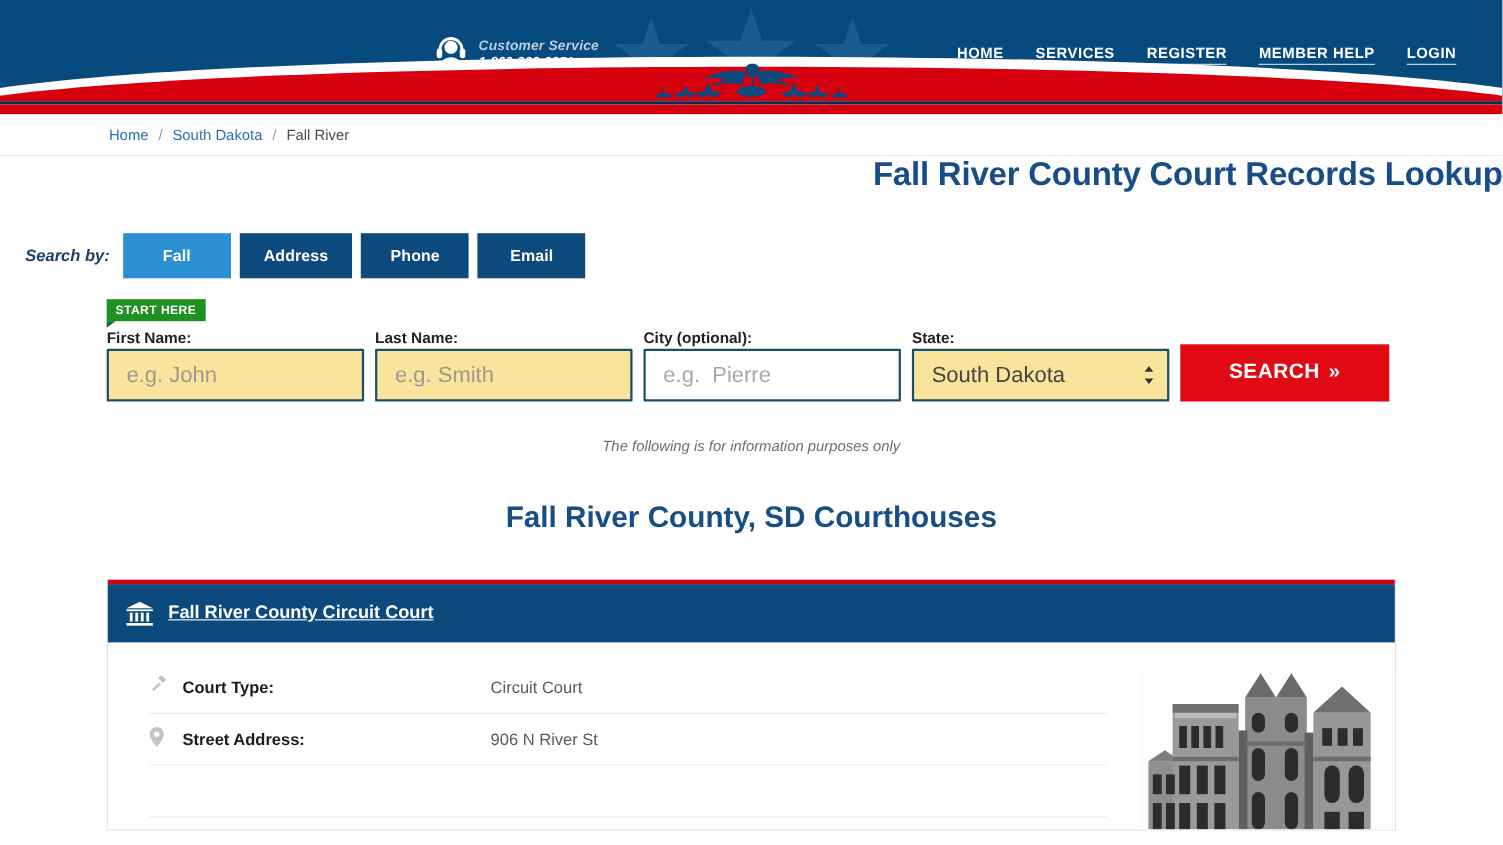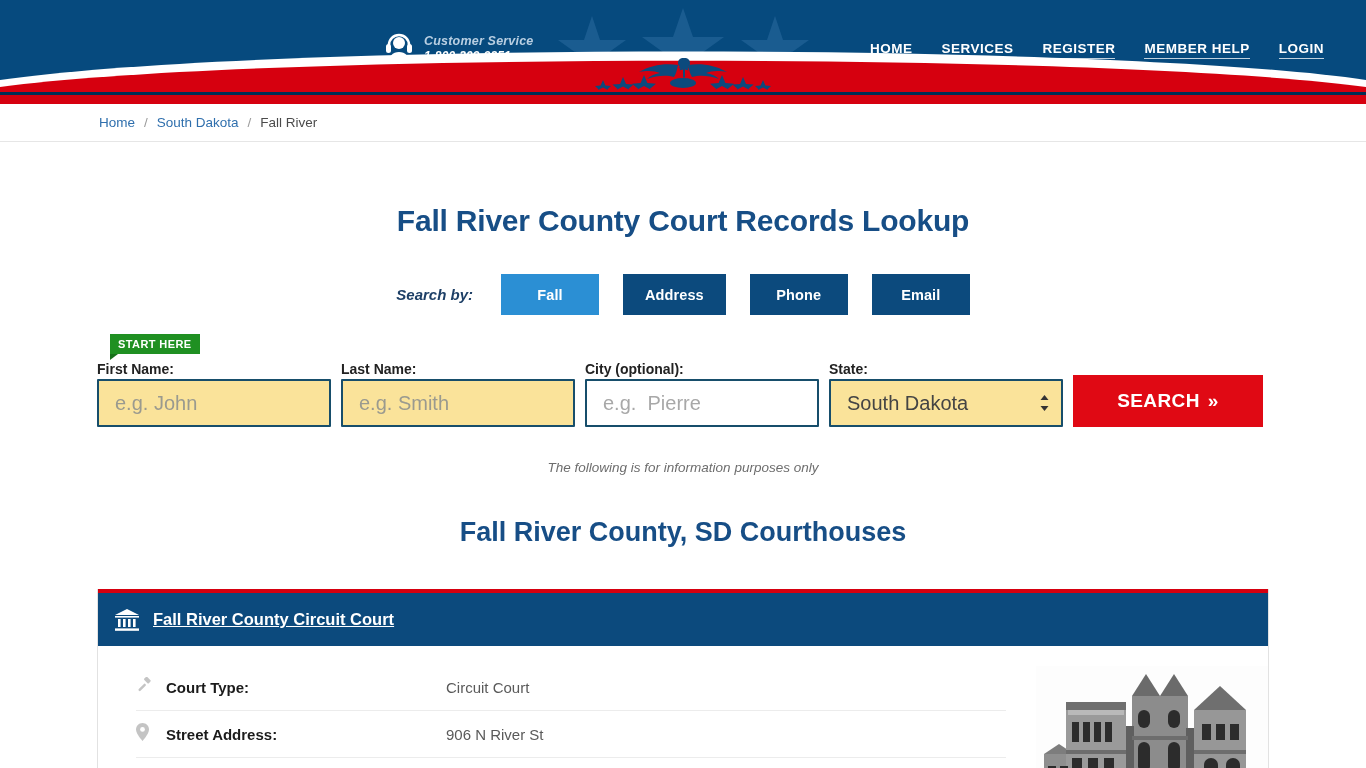--- a/index.html
+++ b/index.html
@@ -20,21 +20,21 @@
     overflow: hidden;
   }
   .stars-wm { position: absolute; top: 0; left: 0; width: 100%; height: 92px; }
   .header-inner {
     position: relative;
     width: 1366px; height: 92px;
     display: flex; align-items: flex-start;
     z-index: 3;
   }
   .cs-block {
-    position: absolute; left: 385px; top: 33px;
+    position: absolute; left: 396px; top: 33px;
     display: flex; align-items: center; gap: 11px;
   }
   .cs-icon { width: 28px; height: 32px; flex: none; }
   .cs-text { line-height: 1.15; }
   .cs-label {
     font-size: 12.5px; font-style: italic; font-weight: bold;
     color: #b9cfe2; letter-spacing: .2px;
   }
   .cs-phone {
     font-size: 12px; font-weight: bold; font-style: italic;
@@ -73,31 +73,30 @@
     padding-left: 99px;
     font-size: 13.5px;
   }
   .crumb-bar a { color: #2f6fad; text-decoration: none; cursor: pointer; }
   .crumb-sep { color: #9b9b9b; margin: 0 9px; }
   .crumb-cur { color: #4b4b4b; }
 
   
   .main { width: 1366px; padding-top: 0; background: #fff; }
   .page-title {
-    text-align: center;
+    text-align: right;
     font-size: 30px; font-weight: bold;
     color: #174e86;
-    margin-top: 62px;
     letter-spacing: -.2px;
   }
 
   
   .searchby-row {
-    display: flex; align-items: center; justify-content: center;
-    gap: 24px; margin-top: 36px;
+    display: flex; align-items: center; justify-content: flex-start;
+    gap: 8px; margin-top: 36px; padding-left: 23px;
   }
   .searchby-label {
     font-size: 15px; font-style: italic; font-weight: bold;
     color: #1d3f66; margin-right: 4px;
   }
   .tab {
     height: 41px; min-width: 98px;
     background: #0c4a7d; color: #fff;
     font-size: 14.5px; font-weight: bold;
     display: flex; align-items: center; justify-content: center;
@@ -106,21 +105,21 @@
   }
   .tab.active { background: #2b8fd4; }
 
   
   .form-wrap {
     position: relative;
     width: 1172px; margin: 0 auto;
     margin-top: 19px;
   }
   .start-here {
-    position: absolute; left: 13px; top: 0;
+    position: absolute; left: 0; top: 0;
     background: #1f9022; color: #fff;
     font-size: 11px; font-weight: bold; letter-spacing: .4px;
     padding: 4px 9px 4px 8px;
   }
   .start-here::after {
     content: ""; position: absolute; left: 0; bottom: -6px;
     border-left: 8px solid #167019;
     border-bottom: 6px solid transparent;
   }
   .fields {

